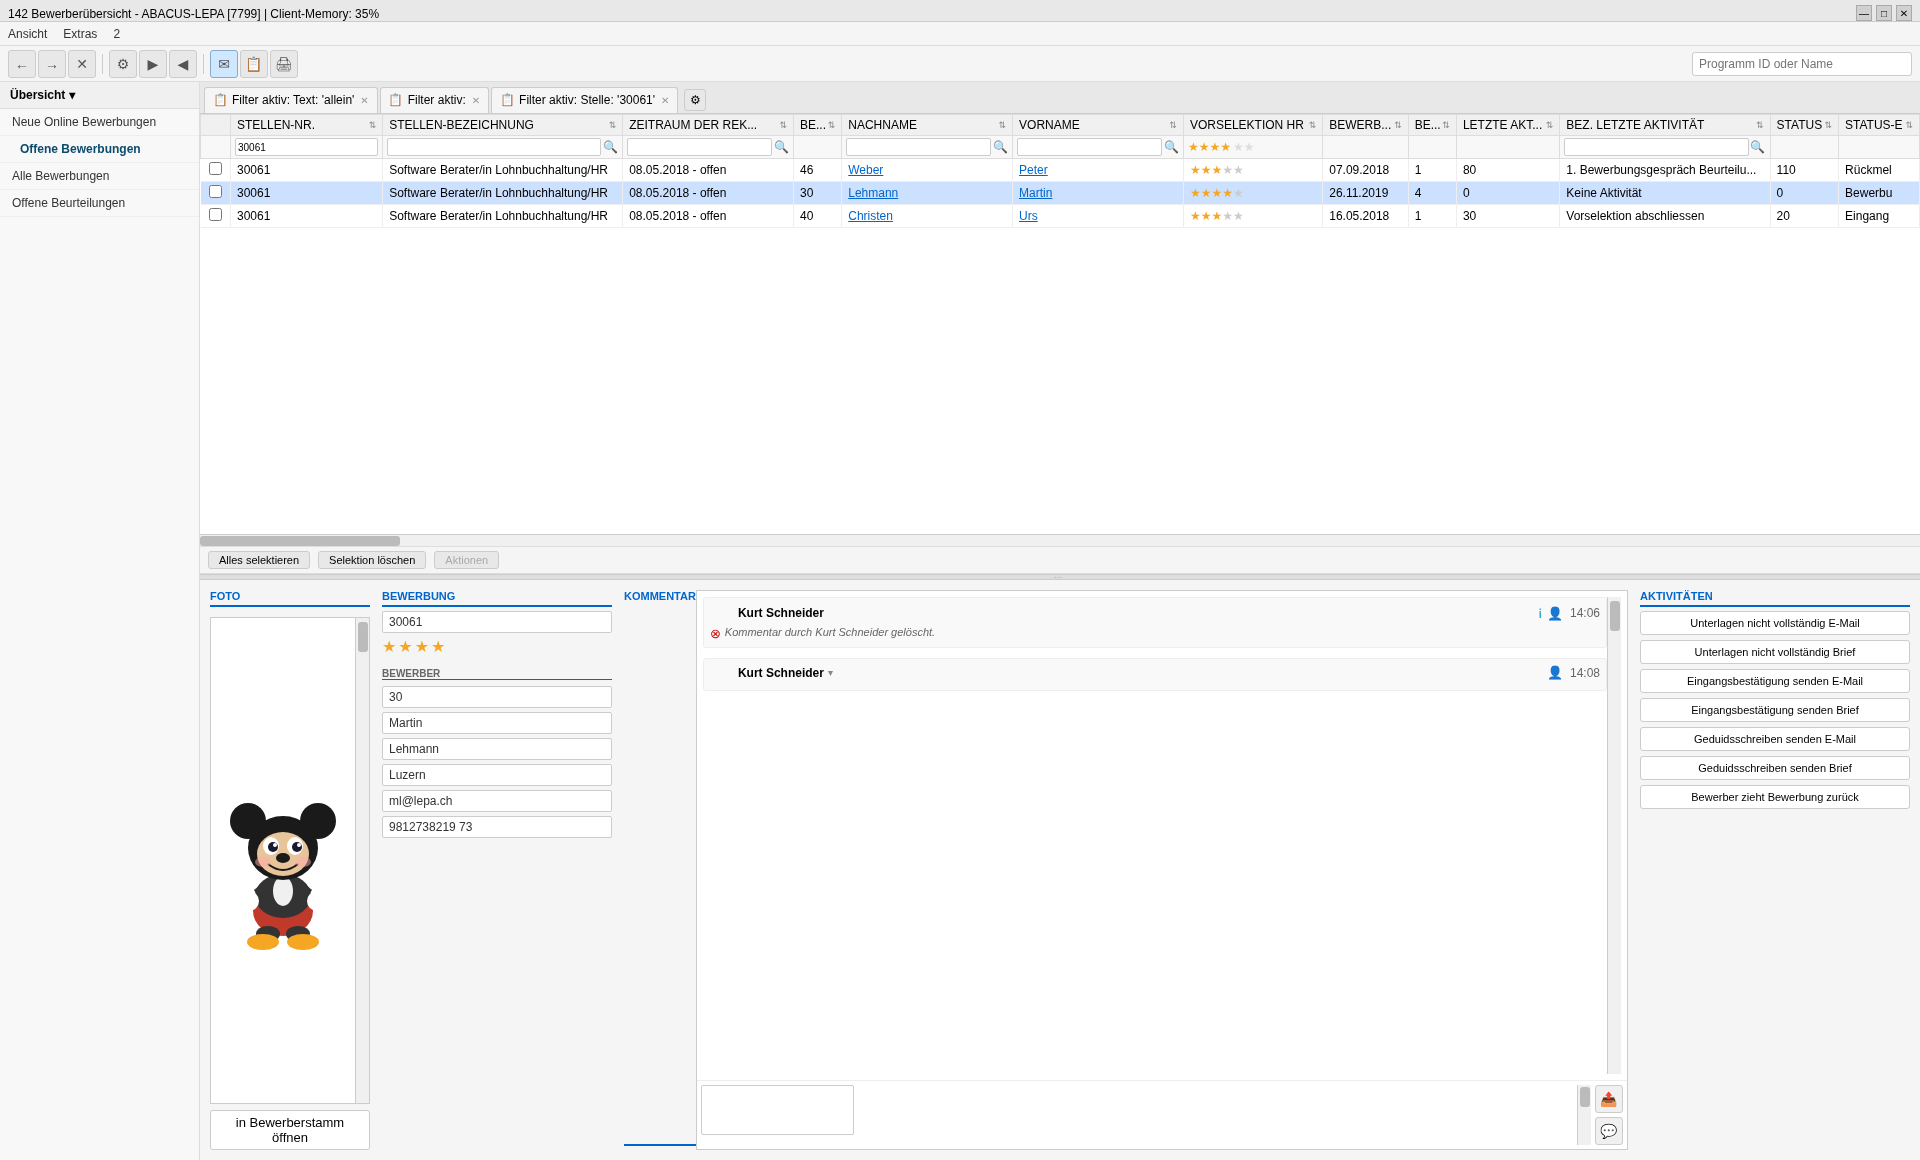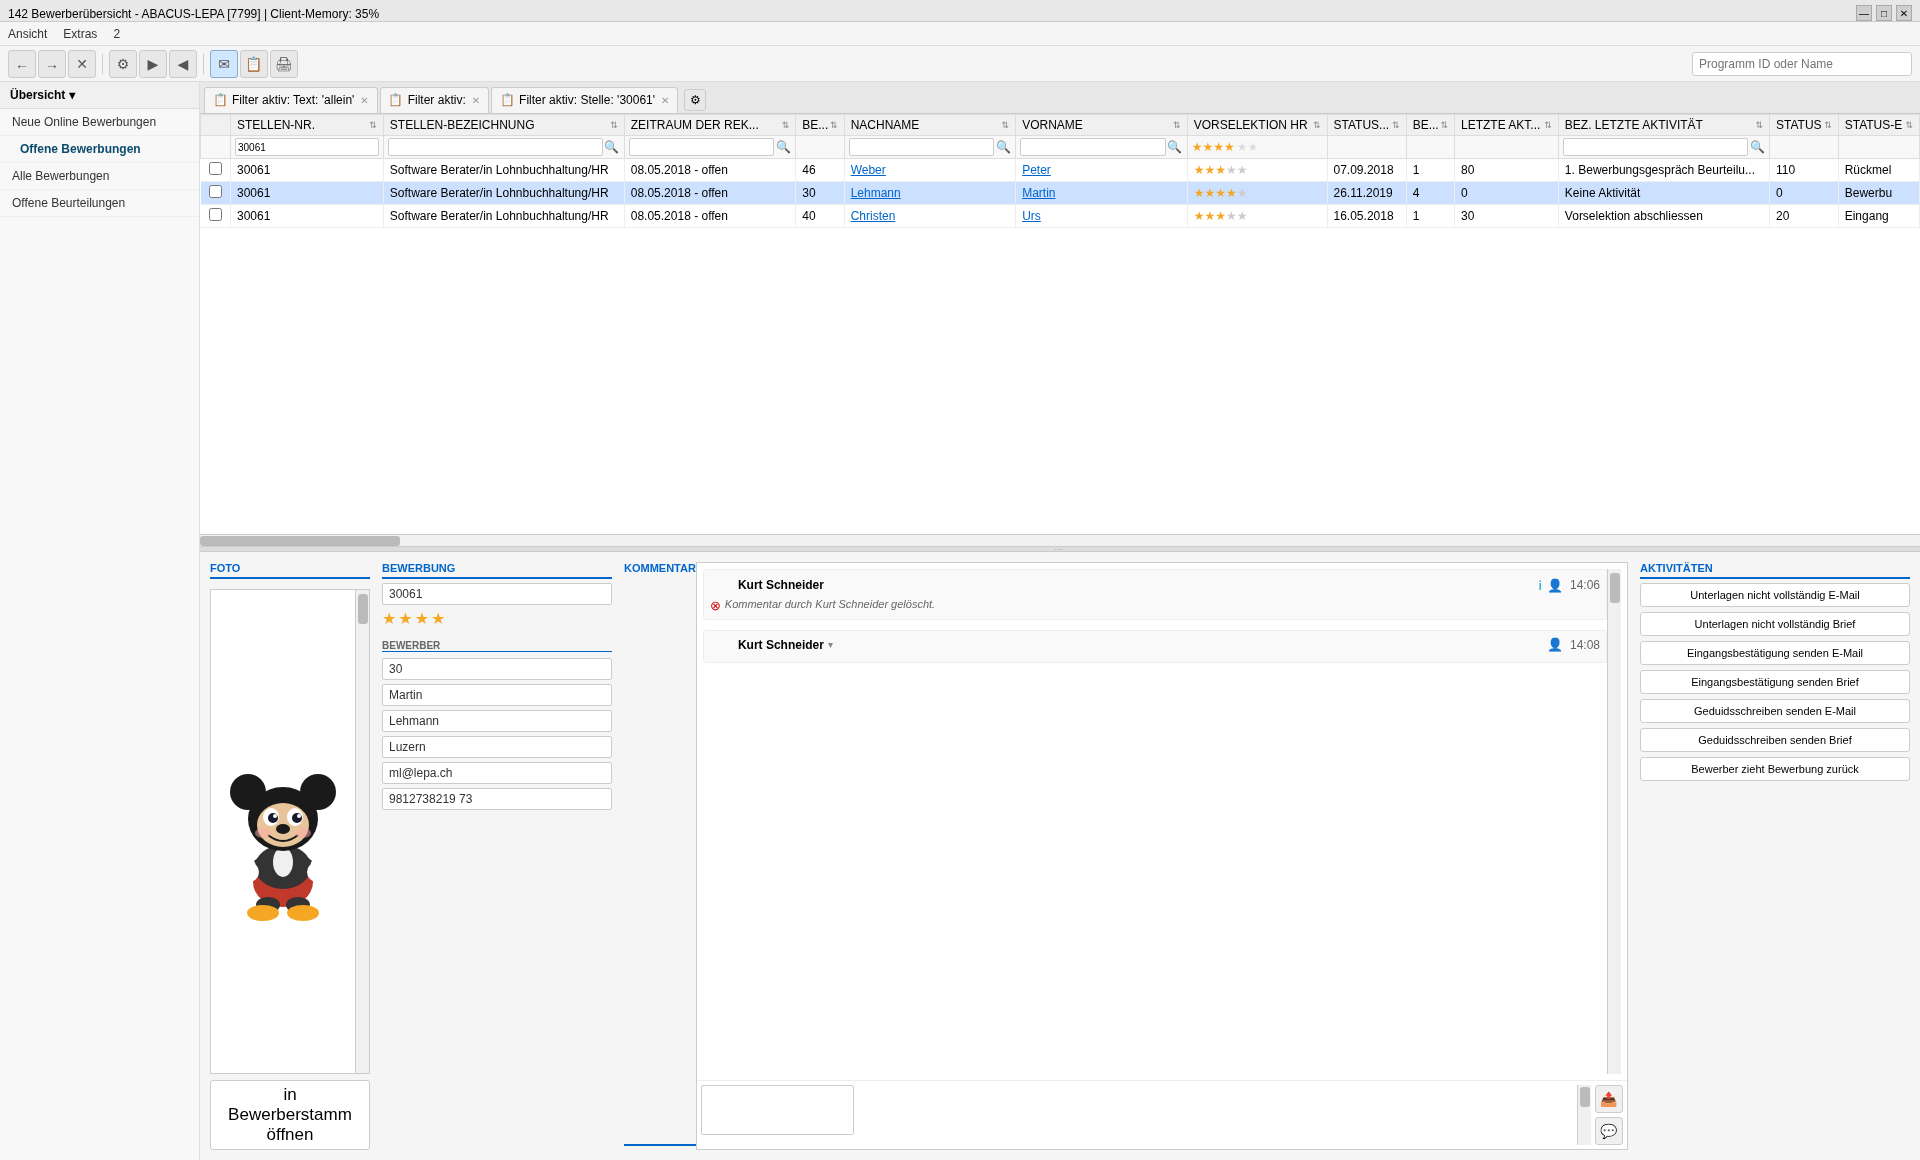--- a/index.html
+++ b/index.html
@@ -272,21 +272,21 @@
       border-bottom: 2px solid #0066cc;
       padding-bottom: 3px;
       margin-bottom: 4px;
     }
     .open-btn {
       padding: 4px 12px;
       background: white;
       border: 1px solid #ccc;
       border-radius: 3px;
       cursor: pointer;
-      font-size: 17px;
+      font-size: 13px;
       text-align: center;
     }
 
     
     .bewerbung-panel {
       width: 230px;
       flex-shrink: 0;
     }
     .field-group {
       display: flex;
@@ -515,21 +515,21 @@
                 </div>
               </th>
             <th class="sortable">
                 <div class="th-inner">
                   <span>VORSELEKTION HR</span>
                   <span class="sort-icon">⇅</span>
                 </div>
               </th>
             <th class="sortable">
                 <div class="th-inner">
-                  <span>STATUS...</span>
+                  <span>BEWERB...</span>
                   <span class="sort-icon">⇅</span>
                 </div>
               </th>
             <th class="sortable">
                 <div class="th-inner">
                   <span>BE...</span>
                   <span class="sort-icon">⇅</span>
                 </div>
               </th>
             <th class="sortable">
@@ -659,20 +659,25 @@
             <td>Eingang</td>
           </tr>
         </tbody>
       </table>
     </div>
 
     <div class="hscroll-bar">
       <div class="hscroll-thumb"></div>
     </div>
 
+    <div class="action-bar">
+      <button class="action-btn">Alles selektieren</button>
+      <button class="action-btn">Selektion löschen</button>
+      <button class="action-btn disabled">Aktionen</button>
+    </div>
 
     <div class="detail-section">
 
       <div style="height:6px;background:#ddd;border-top:1px solid #ccc;border-bottom:1px solid #ccc;cursor:ns-resize;display:flex;align-items:center;justify-content:center;">
         <span style="color:#aaa;font-size:8px;letter-spacing:4px">⋯</span>
       </div>
 
 
       <div class="detail-content">
 

